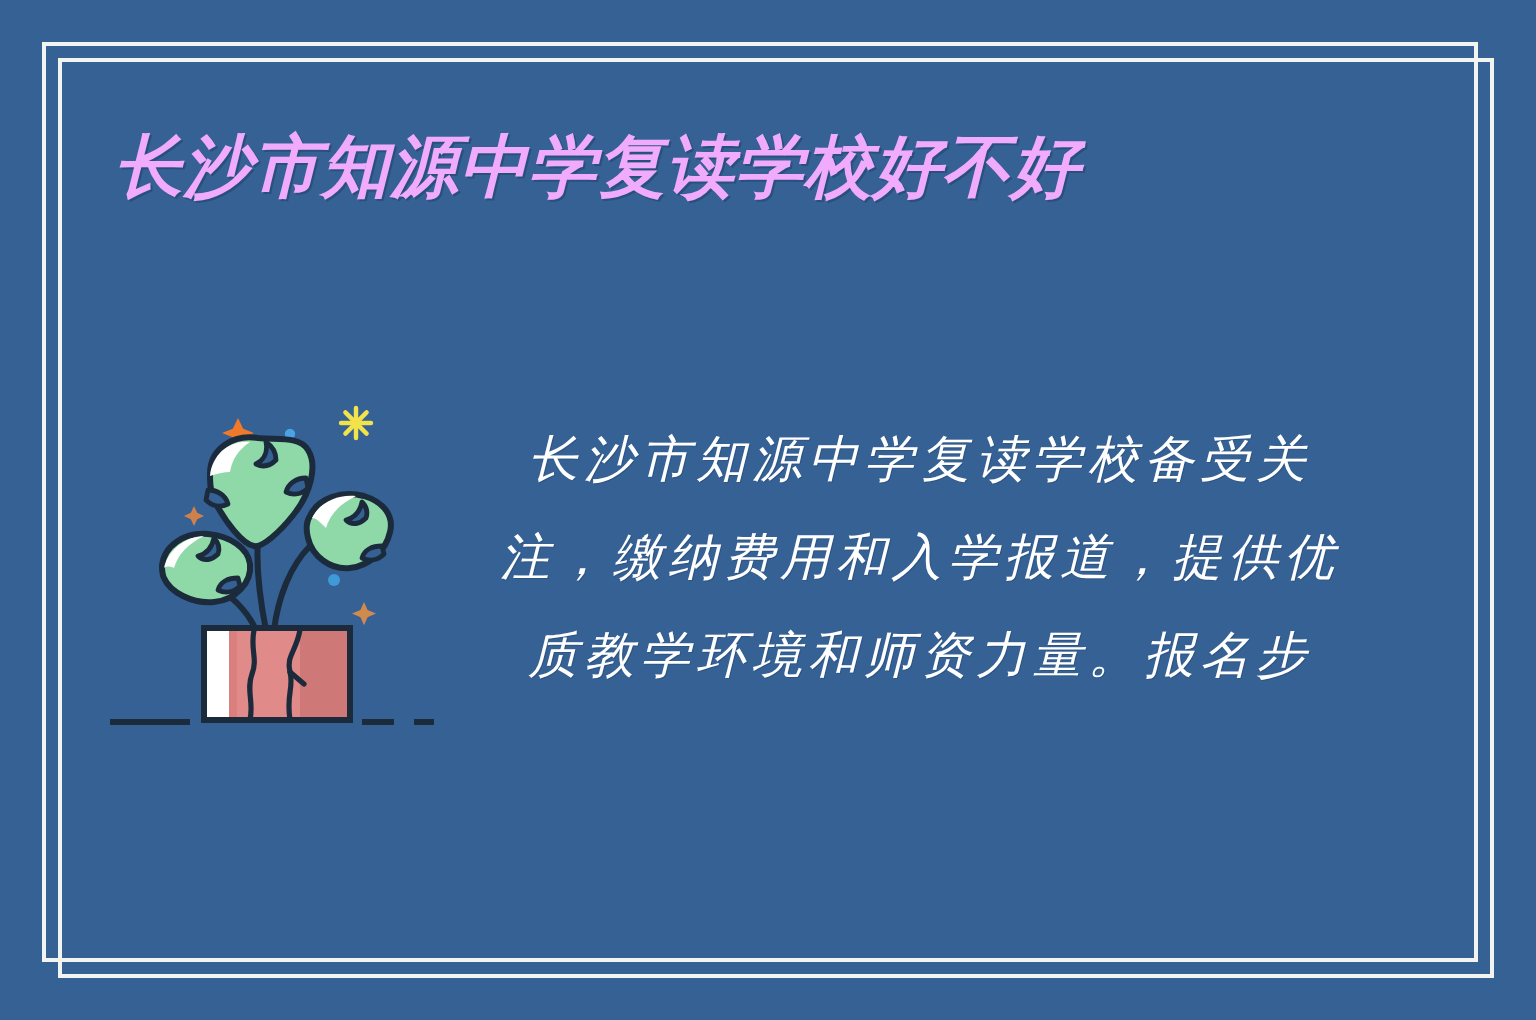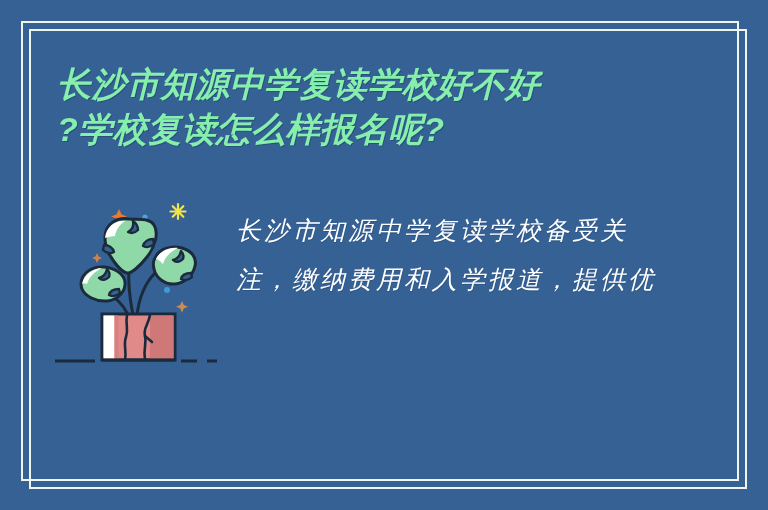--- a/index.html
+++ b/index.html
@@ -36,21 +36,21 @@
   }
 
   
   .title-block {
     position: absolute;
     left: 57px;
     top: 62px;
     width: 640px;
   }
   .title-line {
-    color: #86efac;
+    color: #f0abfc;
     font-size: 34px;
     line-height: 45px;
     font-weight: 700;
     font-style: italic;
     letter-spacing: 0.5px;
     white-space: nowrap;
     text-shadow: 1px 1px 0 rgba(20,48,80,0.35);
   }
 
   
@@ -61,23 +61,24 @@
     width: 165px;
     height: 180px;
   }
   .illustration svg {
     display: block;
   }
 
   
   .body-block {
     position: absolute;
-    left: 236px;
+    left: 250px;
     top: 206px;
     width: 420px;
+    text-align: center;
   }
   .body-line {
     color: #ffffff;
     font-size: 25px;
     line-height: 49px;
     font-style: italic;
     font-weight: 400;
     letter-spacing: 3.0px;
     white-space: nowrap;
     text-shadow: 0.5px 0.5px 0 rgba(25,55,90,0.30);
@@ -86,21 +87,20 @@
 </head>
 <body>
 
 <div id="poster">
 
   <div class="frame outer"></div>
   <div class="frame inner"></div>
 
   <div class="title-block">
     <div class="title-line">长沙市知源中学复读学校好不好</div>
-    <div class="title-line">?学校复读怎么样报名呢?</div>
   </div>
 
   <div class="illustration">
     <svg width="165" height="180" viewBox="0 0 165 180" xmlns="http://www.w3.org/2000/svg">
 
       <g>
         <path d="M64 14 L66.6 19.4 L72 21.5 L66.6 23.6 L64 29 L61.4 23.6 L56 21.5 L61.4 19.4 Z" fill="#f07a2a"></path>
       </g>
       <g>
         <circle cx="90" cy="22" r="2.6" fill="#4ba3e3"></circle>
@@ -182,15 +182,16 @@
         <line x1="126" y1="166" x2="142" y2="166"></line>
         <line x1="152" y1="166" x2="162" y2="166"></line>
       </g>
 
     </svg>
   </div>
 
   <div class="body-block">
     <div class="body-line">长沙市知源中学复读学校备受关</div>
     <div class="body-line">注，缴纳费用和入学报道，提供优</div>
+    <div class="body-line">质教学环境和师资力量。报名步</div>
   </div>
 
 </div>
 
 </body></html>

